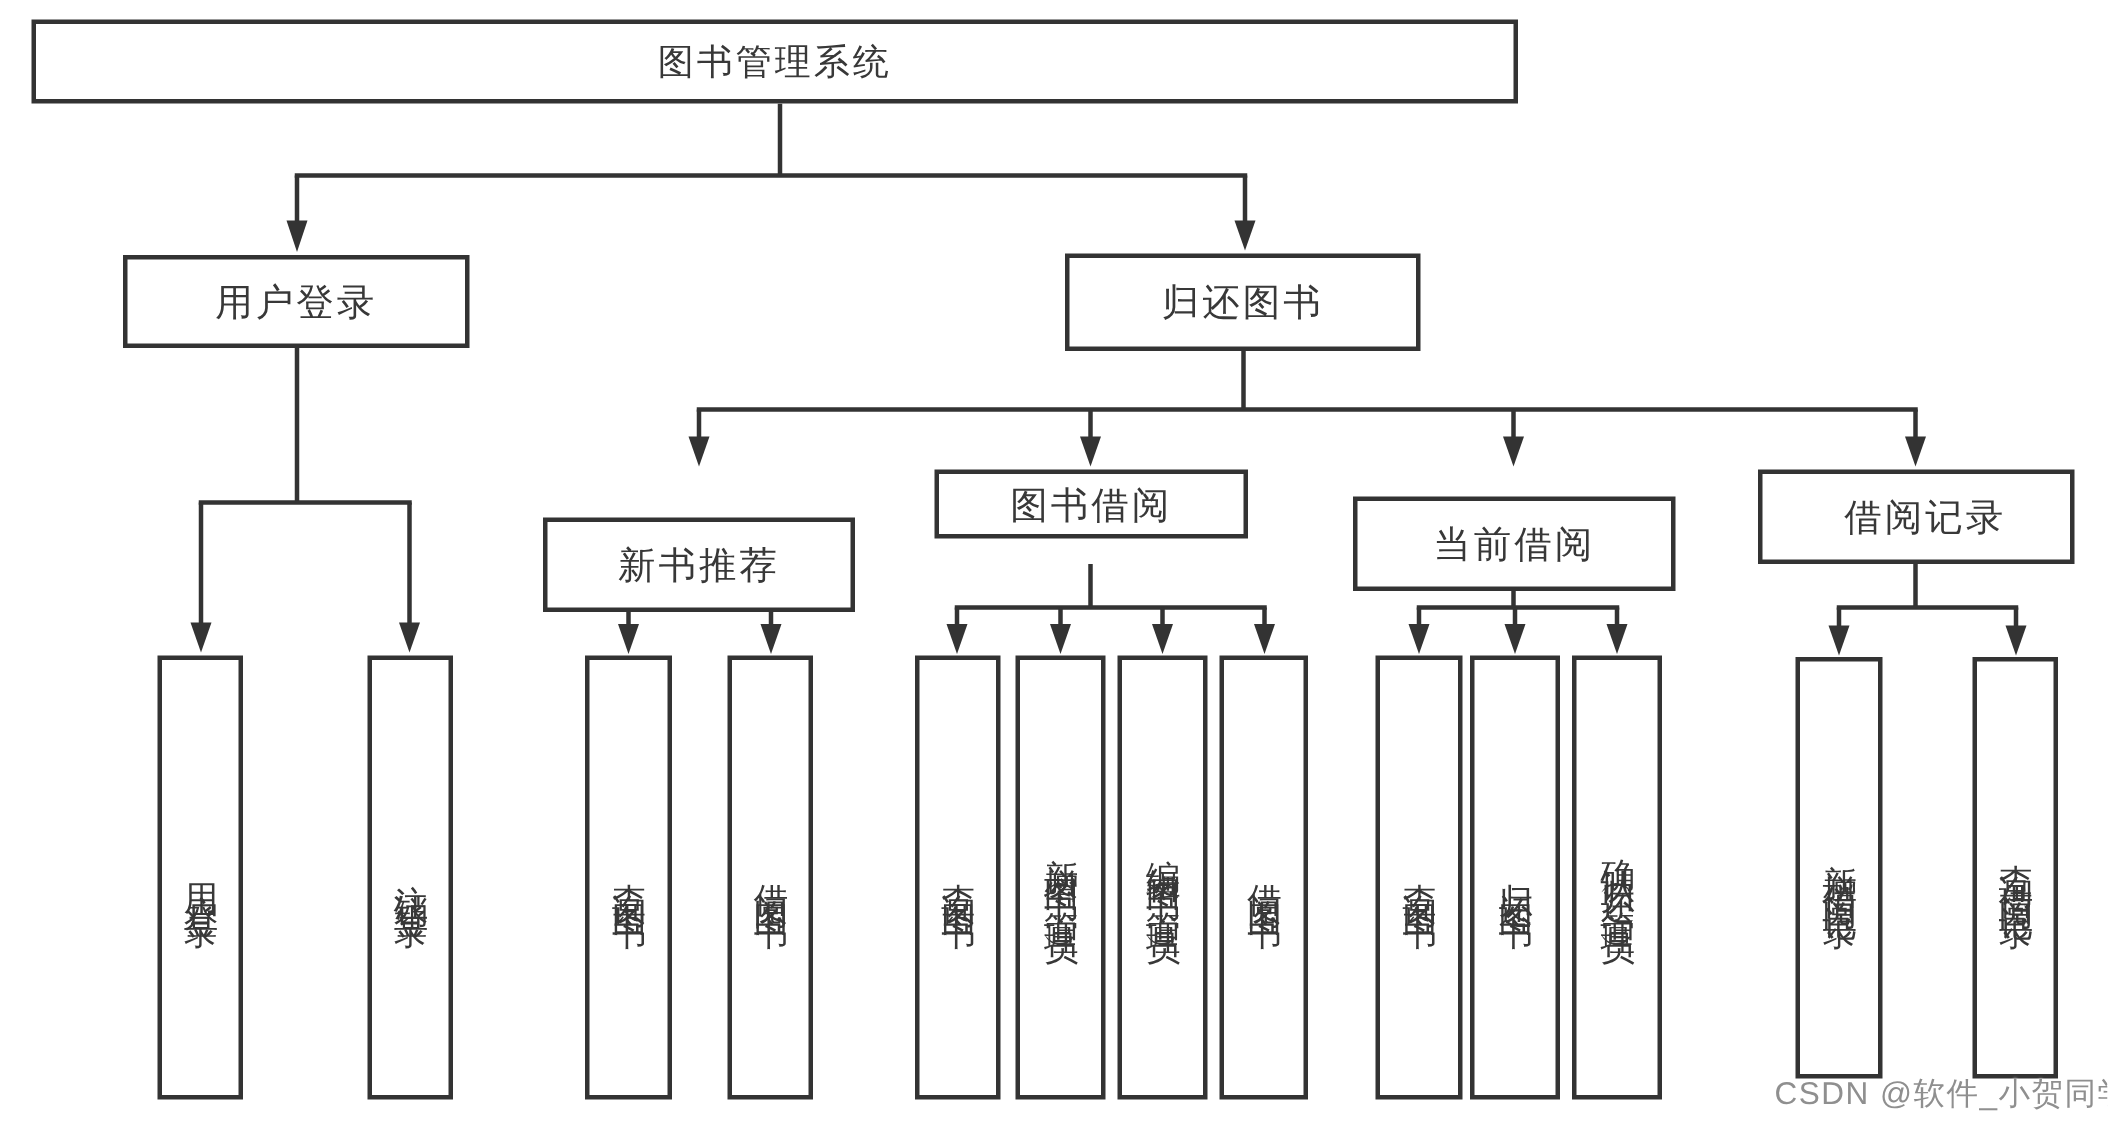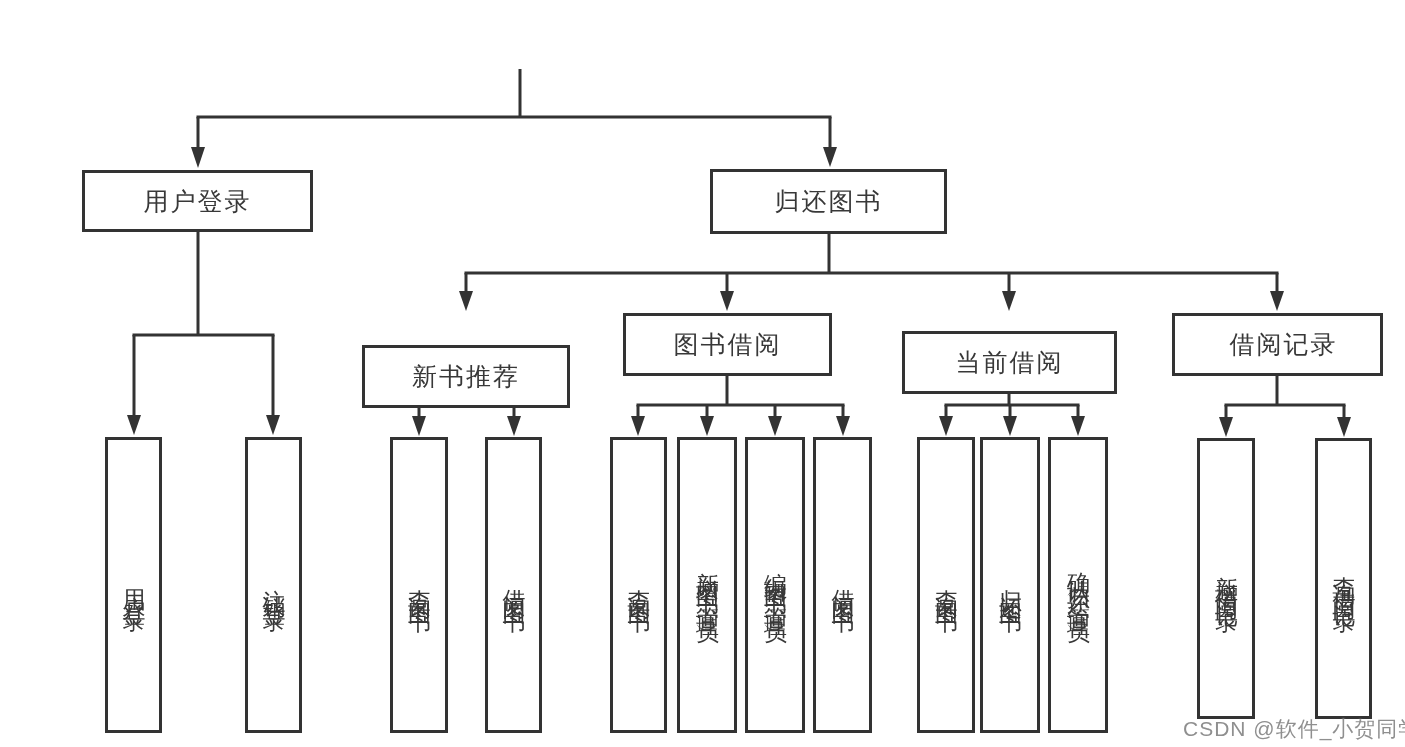--- a/index.html
+++ b/index.html
@@ -125,32 +125,35 @@
       <polygon points="768,416 782,416 775,436"></polygon>
       <polygon points="836,416 850,416 843,436"></polygon>
       <polygon points="939,416 953,416 946,436"></polygon>
       <polygon points="1003,416 1017,416 1010,436"></polygon>
       <polygon points="1071,416 1085,416 1078,436"></polygon>
       <polygon points="1219,417 1233,417 1226,437"></polygon>
       <polygon points="1337,417 1351,417 1344,437"></polygon>
     </g>
   </svg>
 
+  <div class="node" style="left:21px; top:13px; width:991px; height:56px;">
+    <span class="root-label">图书管理系统</span>
+  </div>
 
   <div class="node" style="left:82px; top:170px; width:231px; height:62px;">
     <span class="h-label">用户登录</span>
   </div>
   <div class="node" style="left:710px; top:169px; width:237px; height:65px;">
     <span class="h-label">归还图书</span>
   </div>
 
   <div class="node" style="left:362px; top:313px; width:208px; height:63px;margin-top:32px;">
     <span class="h-label">新书推荐</span>
   </div>
-  <div class="node" style="left:623px; top:313px; width:209px; height:63px;">
+  <div class="node" style="left:623px; top:313px; width:209px; height:46px;">
     <span class="h-label">图书借阅</span>
   </div>
   <div class="node" style="left:902px; top:331px; width:215px; height:63px;">
     <span class="h-label">当前借阅</span>
   </div>
   <div class="node" style="left:1172px; top:313px; width:211px; height:63px;padding-left:12px;">
     <span class="h-label">借阅记录</span>
   </div>
 
   <div class="node" style="left:105px; top:437px; width:57px; height:296px;">

